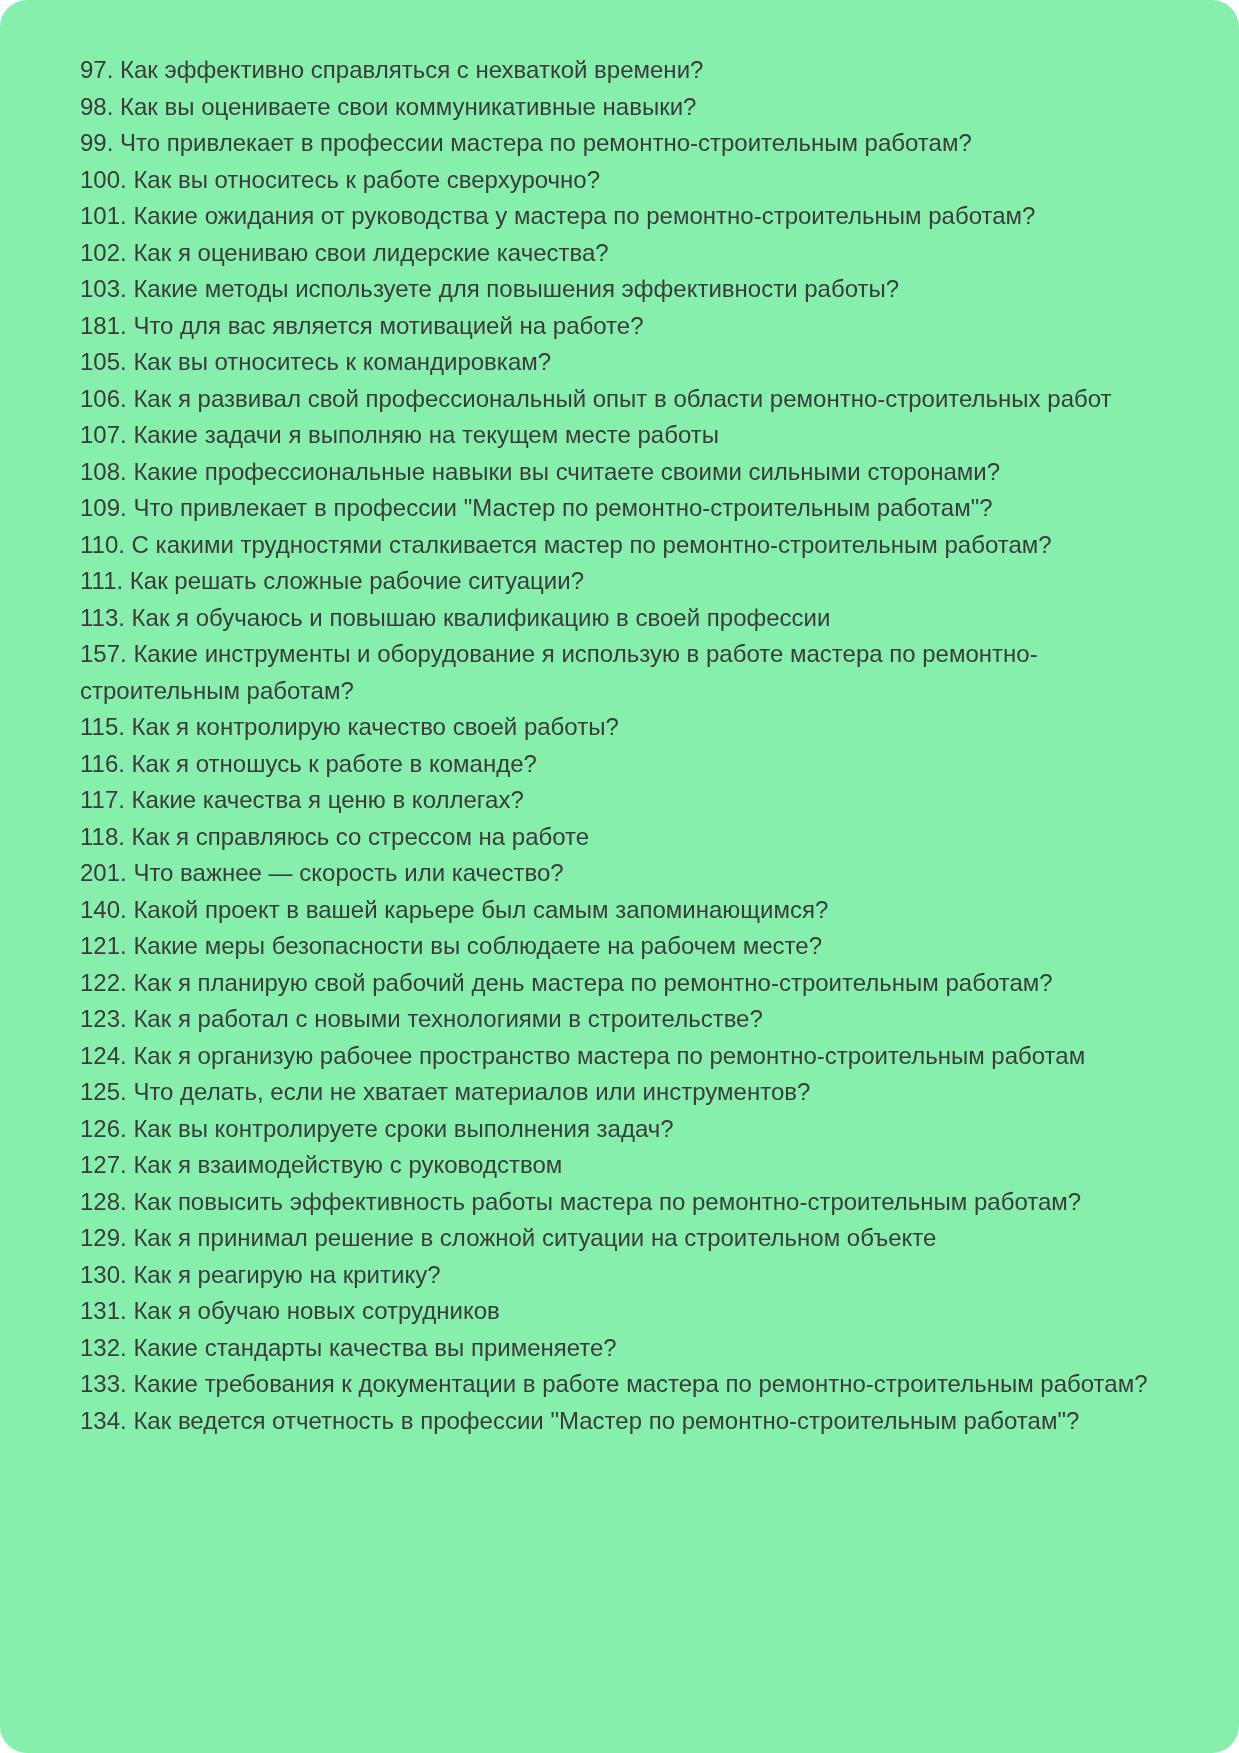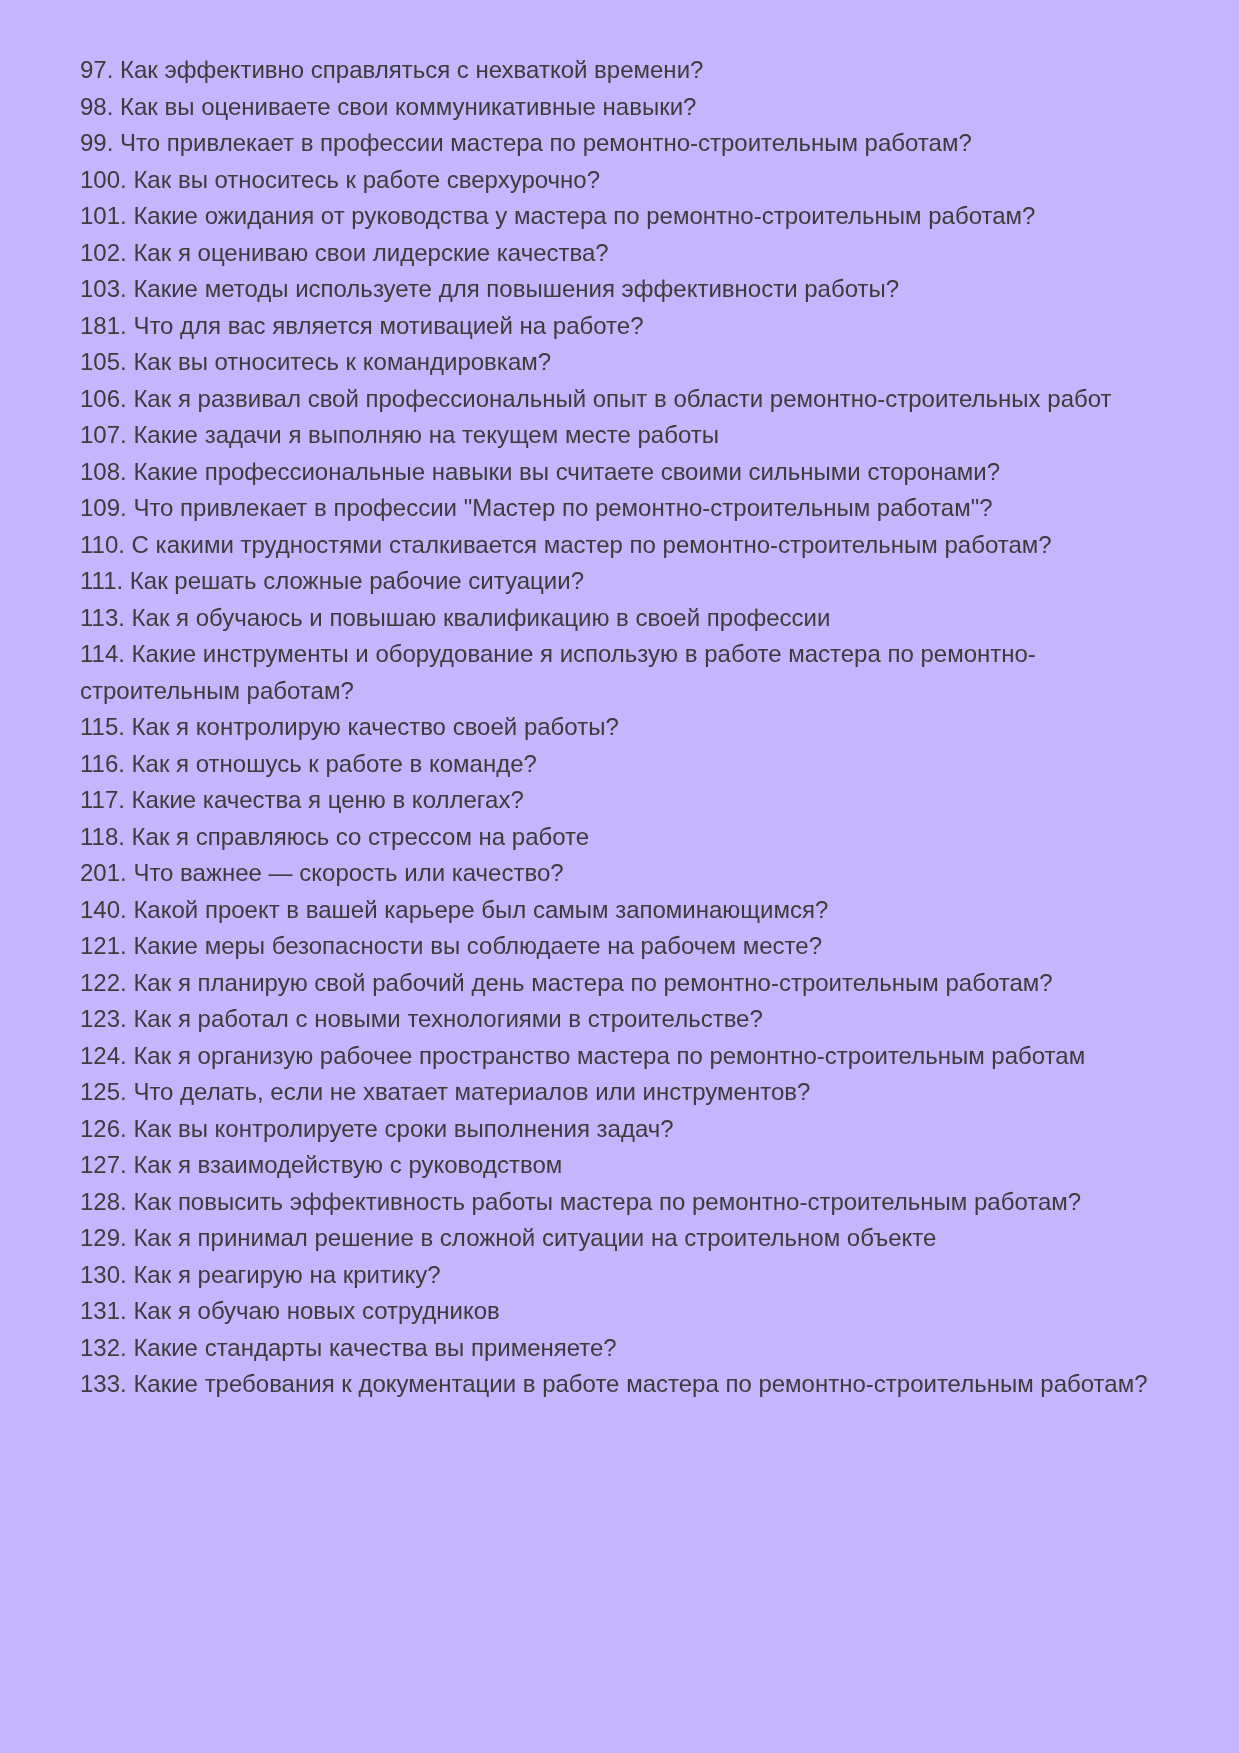--- a/index.html
+++ b/index.html
@@ -29,52 +29,53 @@
     font-size: 24px;
     line-height: 36.5px;
     font-weight: 400;
     color: #3c3c3c;
     word-wrap: break-word;
   }
 </style>
 </head>
 <body style="background: rgb(255, 255, 255);">
 
-<div class="page" style="background: #c4b5fd;">
+<div class="page" style="background: #86efac; border-radius: 27px;">
   <div class="question-list" style="color: rgb(60, 60, 60);">
       <p class="question">97. Как эффективно справляться с нехваткой времени?</p>
       <p class="question">98. Как вы оцениваете свои коммуникативные навыки?</p>
       <p class="question">99. Что привлекает в профессии мастера по ремонтно-строительным работам?</p>
       <p class="question">100. Как вы относитесь к работе сверхурочно?</p>
       <p class="question">101. Какие ожидания от руководства у мастера по ремонтно-строительным работам?</p>
       <p class="question">102. Как я оцениваю свои лидерские качества?</p>
       <p class="question">103. Какие методы используете для повышения эффективности работы?</p>
       <p class="question">181. Что для вас является мотивацией на работе?</p>
       <p class="question">105. Как вы относитесь к командировкам?</p>
       <p class="question">106. Как я развивал свой профессиональный опыт в области ремонтно-строительных работ</p>
       <p class="question">107. Какие задачи я выполняю на текущем месте работы</p>
       <p class="question">108. Какие профессиональные навыки вы считаете своими сильными сторонами?</p>
       <p class="question">109. Что привлекает в профессии "Мастер по ремонтно-строительным работам"?</p>
       <p class="question">110. С какими трудностями сталкивается мастер по ремонтно-строительным работам?</p>
       <p class="question">111. Как решать сложные рабочие ситуации?</p>
       <p class="question">113. Как я обучаюсь и повышаю квалификацию в своей профессии</p>
-      <p class="question">114. Какие инструменты и оборудование я использую в работе мастера по ремонтно-строительным работам?</p>
+      <p class="question">157. Какие инструменты и оборудование я использую в работе мастера по ремонтно-строительным работам?</p>
       <p class="question">115. Как я контролирую качество своей работы?</p>
       <p class="question">116. Как я отношусь к работе в команде?</p>
       <p class="question">117. Какие качества я ценю в коллегах?</p>
       <p class="question">118. Как я справляюсь со стрессом на работе</p>
       <p class="question">201. Что важнее — скорость или качество?</p>
       <p class="question">140. Какой проект в вашей карьере был самым запоминающимся?</p>
       <p class="question">121. Какие меры безопасности вы соблюдаете на рабочем месте?</p>
       <p class="question">122. Как я планирую свой рабочий день мастера по ремонтно-строительным работам?</p>
       <p class="question">123. Как я работал с новыми технологиями в строительстве?</p>
       <p class="question">124. Как я организую рабочее пространство мастера по ремонтно-строительным работам</p>
       <p class="question">125. Что делать, если не хватает материалов или инструментов?</p>
       <p class="question">126. Как вы контролируете сроки выполнения задач?</p>
       <p class="question">127. Как я взаимодействую с руководством</p>
       <p class="question">128. Как повысить эффективность работы мастера по ремонтно-строительным работам?</p>
       <p class="question">129. Как я принимал решение в сложной ситуации на строительном объекте</p>
       <p class="question">130. Как я реагирую на критику?</p>
       <p class="question">131. Как я обучаю новых сотрудников</p>
       <p class="question">132. Какие стандарты качества вы применяете?</p>
       <p class="question">133. Какие требования к документации в работе мастера по ремонтно-строительным работам?</p>
+      <p class="question">134. Как ведется отчетность в профессии "Мастер по ремонтно-строительным работам"?</p>
     </div>
 </div>
 
 </body></html>

